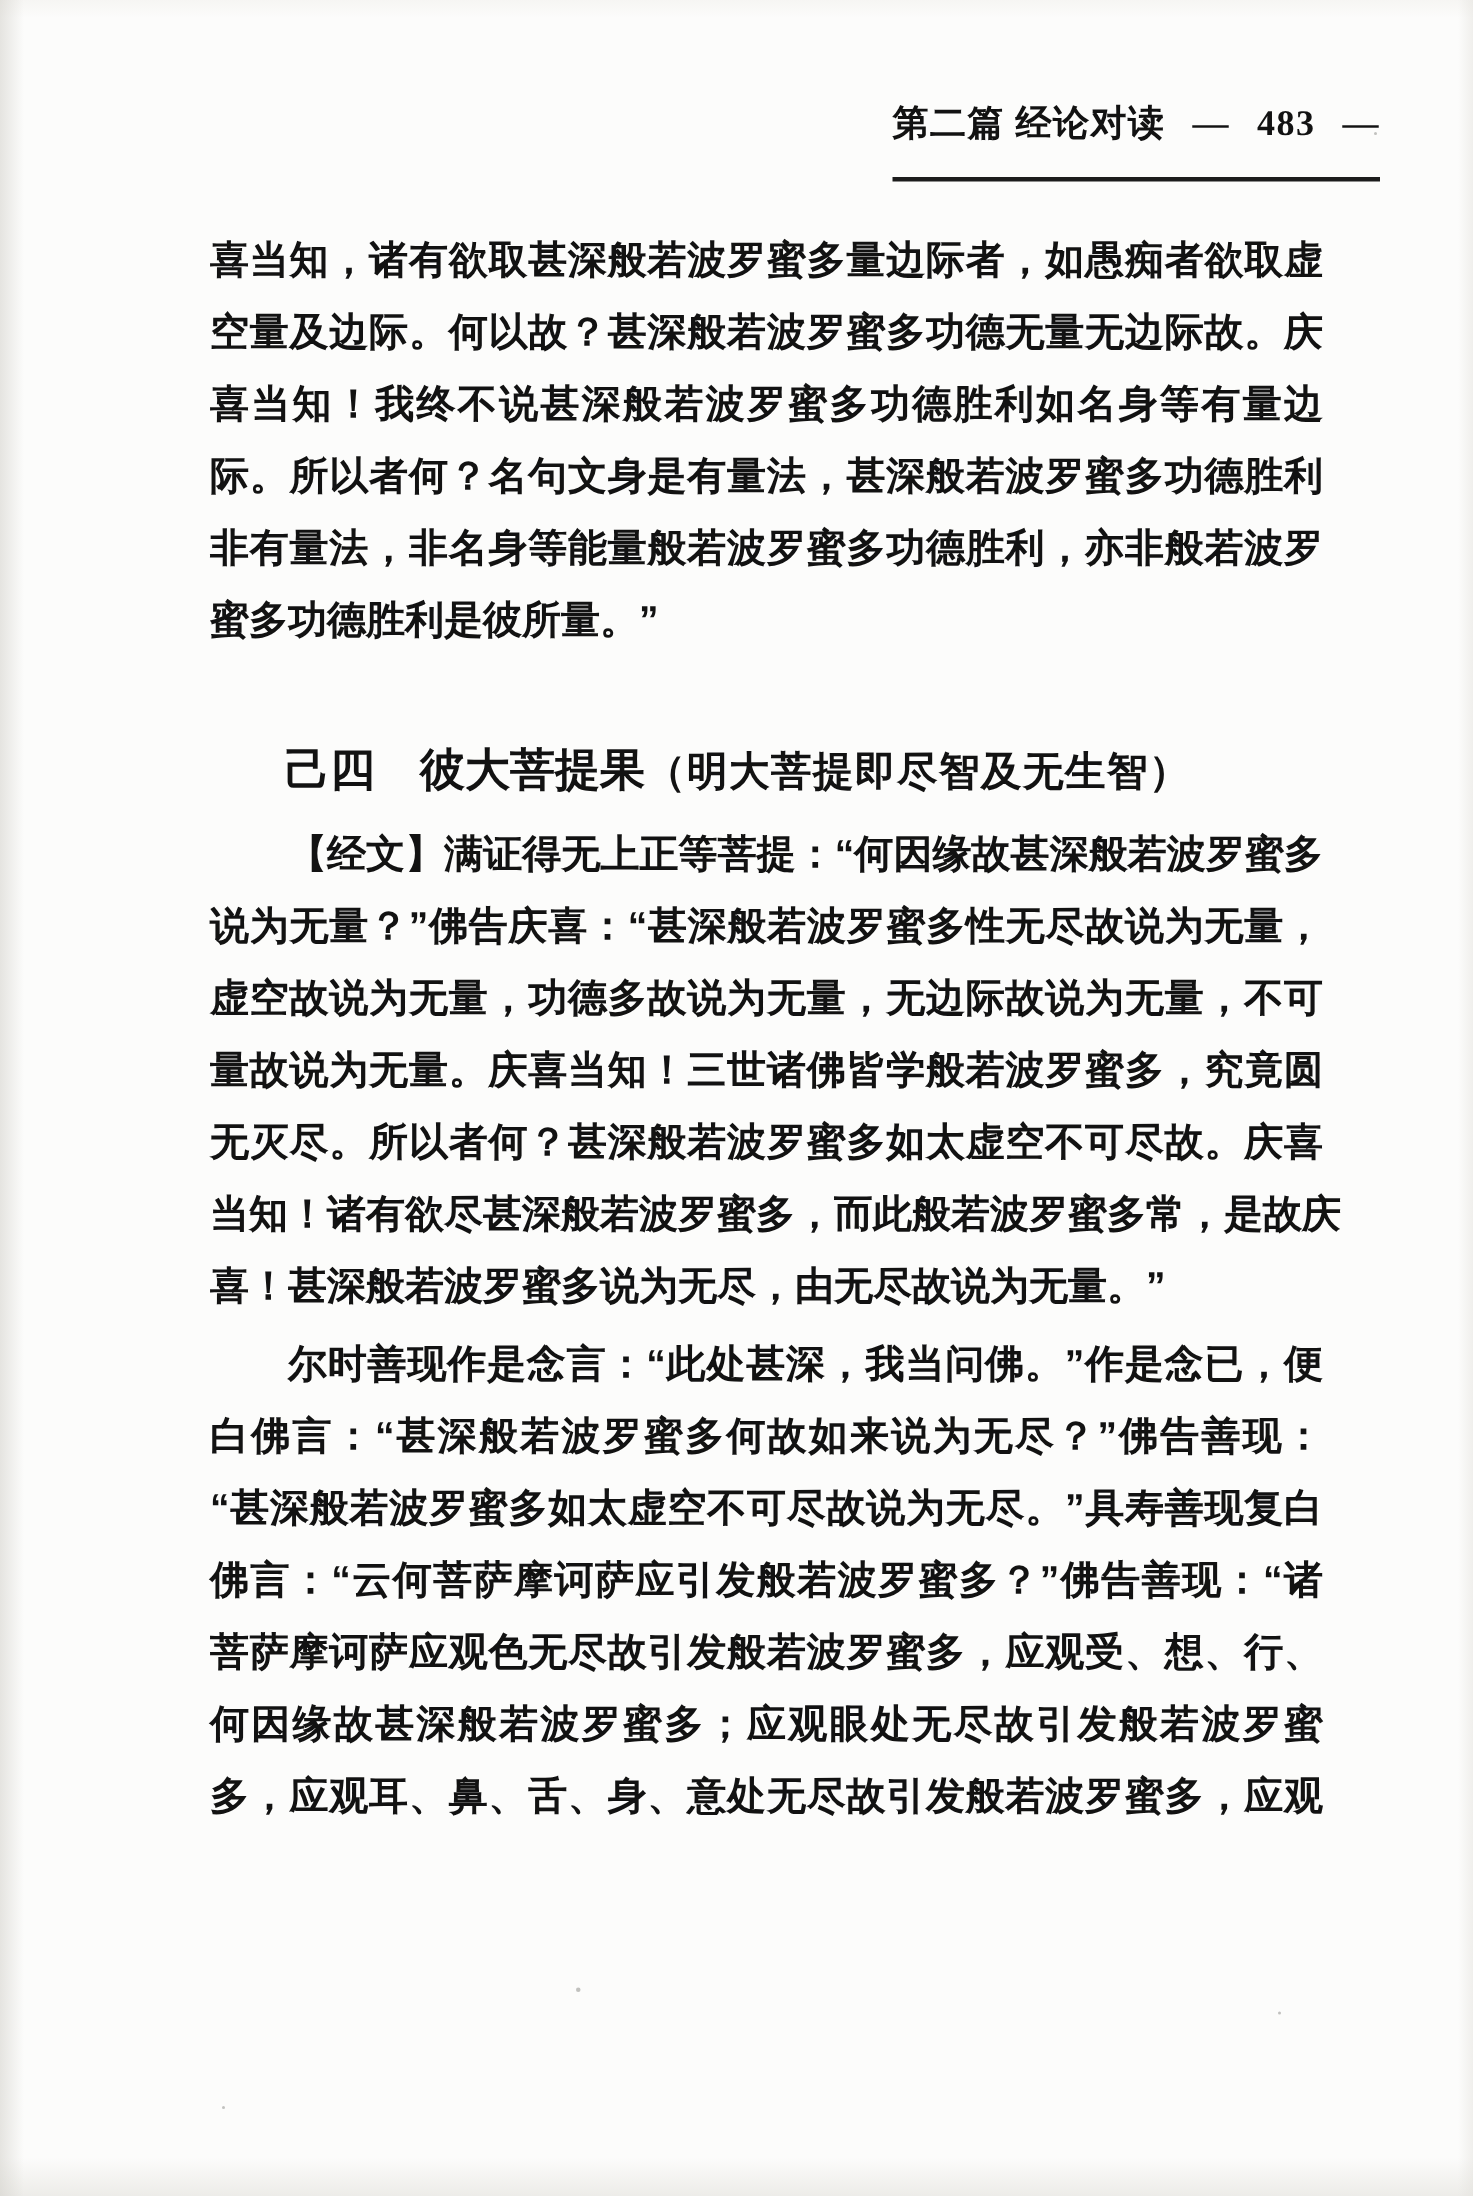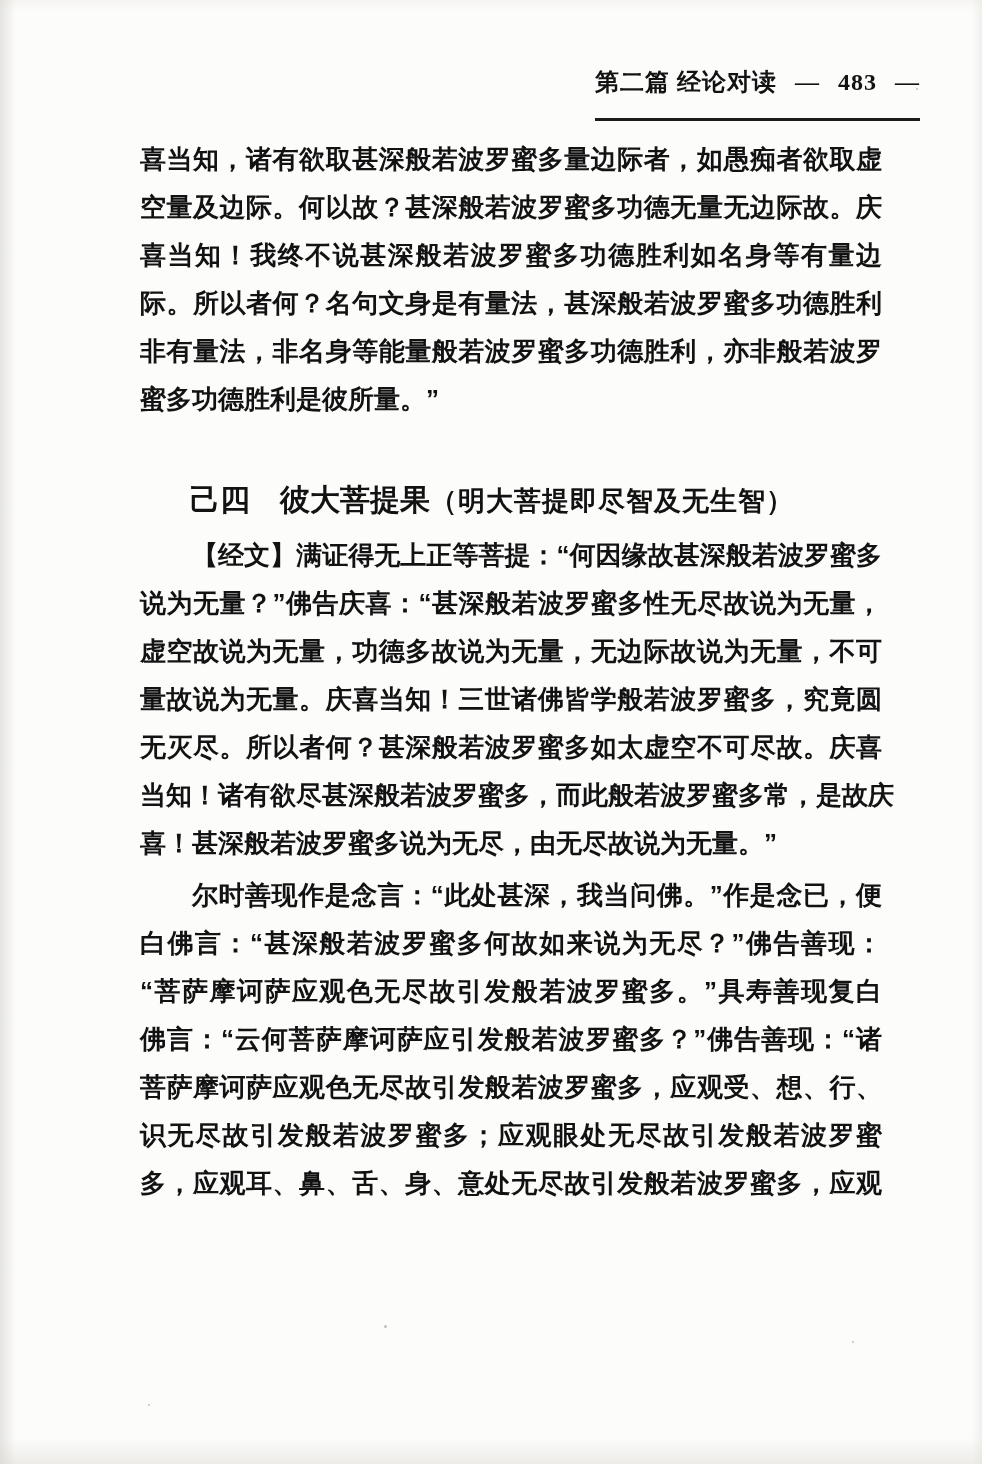--- a/index.html
+++ b/index.html
@@ -34,21 +34,21 @@
     font-weight: bold;
     font-size: 24px;
     letter-spacing: 1px;
   }
   .running-header .gap-m { display:inline-block; width: 18px; }
 
   
   .body-text {
     position: absolute;
     left: 140px;
-    top: 135px;
+    top: 149px;
     width: 742px;
     font-size: 26px;
     font-weight: bold;
   }
   .line {
     height: 48px;
     line-height: 48px;
     text-align: justify;
     text-align-last: justify;
     white-space: nowrap;
@@ -119,24 +119,24 @@
       <div class="line">虚空故说为无量，功德多故说为无量，无边际故说为无量，不可</div>
       <div class="line">量故说为无量。庆喜当知！三世诸佛皆学般若波罗蜜多，究竟圆</div>
       <div class="line">无灭尽。所以者何？甚深般若波罗蜜多如太虚空不可尽故。庆喜</div>
       <div class="line">当知！诸有欲尽甚深般若波罗蜜多，而此般若波罗蜜多常，是故庆</div>
       <div class="line para-end">喜！甚深般若波罗蜜多说为无尽，由无尽故说为无量。”</div>
     </div>
 
     <div class="paragraph para-3">
       <div class="line indent">尔时善现作是念言：“此处甚深，我当问佛。”作是念已，便</div>
       <div class="line">白佛言：“甚深般若波罗蜜多何故如来说为无尽？”佛告善现：</div>
-      <div class="line">“菩萨摩诃萨应观色无尽故引发般若波罗蜜多。”具寿善现复白</div>
+      <div class="line">“甚深般若波罗蜜多如太虚空不可尽故说为无尽。”具寿善现复白</div>
       <div class="line">佛言：“云何菩萨摩诃萨应引发般若波罗蜜多？”佛告善现：“诸</div>
       <div class="line">菩萨摩诃萨应观色无尽故引发般若波罗蜜多，应观受、想、行、</div>
-      <div class="line">识无尽故引发般若波罗蜜多；应观眼处无尽故引发般若波罗蜜</div>
+      <div class="line">何因缘故甚深般若波罗蜜多；应观眼处无尽故引发般若波罗蜜</div>
       <div class="line">多，应观耳、鼻、舌、身、意处无尽故引发般若波罗蜜多，应观</div>
     </div>
 
   </div>
 
   <div class="speck s1"></div>
   <div class="speck s2"></div>
   <div class="speck s3"></div>
   <div class="speck s4"></div>
 

